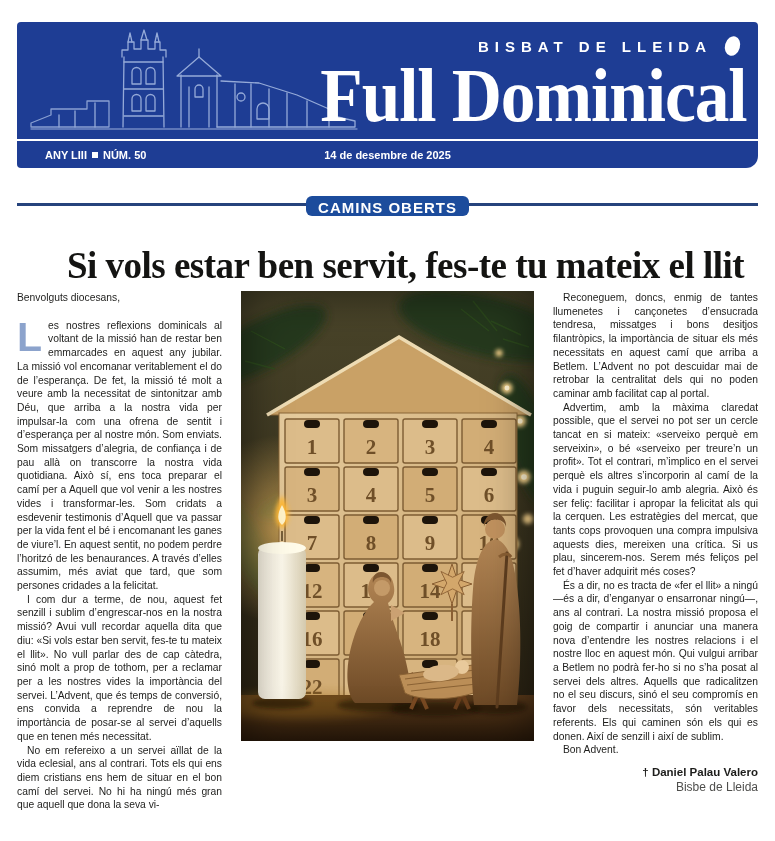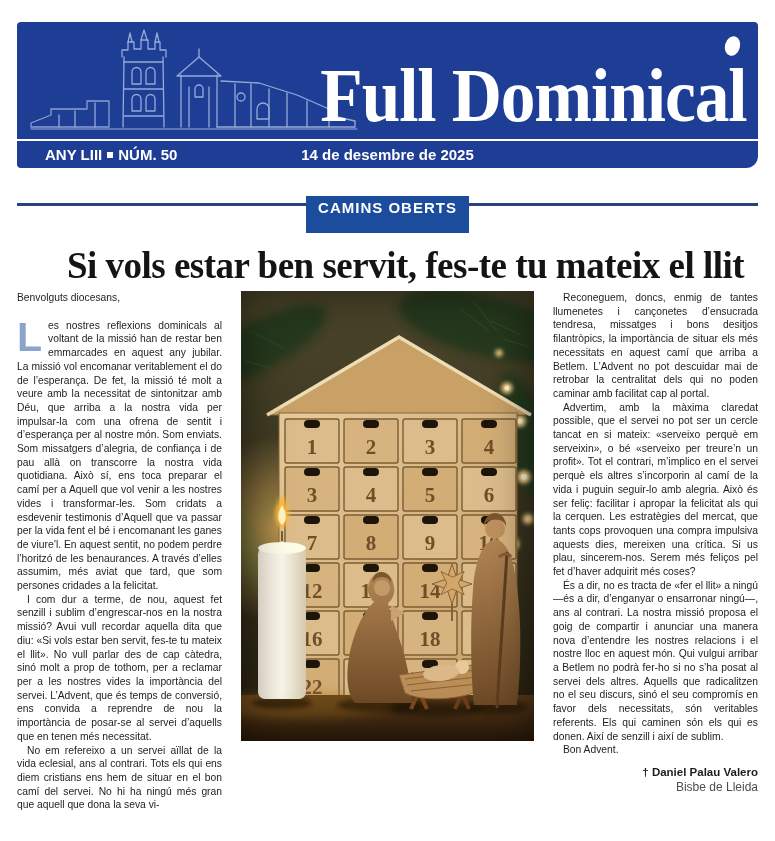--- a/index.html
+++ b/index.html
@@ -12,31 +12,31 @@
   .banner-main{position:relative;height:117px;}
   .cathedral{position:absolute;left:12px;bottom:4px;}
   .brand-small{position:absolute;top:16px;right:46px;color:#fff;font-weight:bold;
                font-size:15px;letter-spacing:6px;white-space:nowrap;}
   .brand-dot{position:absolute;top:14px;right:18px;width:15px;height:20px;background:#fff;
              border-radius:50%;transform:rotate(16deg);}
   .logo-title{position:absolute;right:12px;bottom:0px;color:#fff;white-space:nowrap;
               font-family:"Liberation Serif",serif;font-weight:bold;font-size:62px;
               letter-spacing:-1px;transform:scale(1.12,1.22);transform-origin:bottom right;}
   .infobar{position:absolute;left:0;right:0;bottom:0;height:27px;border-top:2px solid #fff;
-           display:flex;align-items:center;color:#fff;font-weight:bold;font-size:15px;}
+           display:flex;align-items:center;color:#fff;font-weight:bold;font-size:11px;}
   .info-left{position:absolute;left:28px;display:flex;align-items:center;gap:5px;}
   .sq{width:6px;height:6px;background:#fff;display:inline-block;}
   .info-center{position:absolute;left:0;right:0;text-align:center;}
   .info-right{position:absolute;right:14px;}
 
   
   .rule{position:absolute;left:17px;width:741px;top:203px;height:3px;background:#26437c;}
   .section-label{position:absolute;top:196px;left:0;right:0;text-align:center;}
   .section-label span{display:inline-block;background:#1c4c9c;color:#fff;font-weight:bold;
-           font-size:15px;letter-spacing:1px;padding:3px 12px 17px;}
+           font-size:15px;letter-spacing:1px;padding:3px 12px 0;border-radius:6px;}
   .headline{position:absolute;top:219px;left:0;right:0;text-align:center;color:#141412;
             font-family:"Liberation Serif",serif;font-size:37px;letter-spacing:-0.5px;padding-left:36px;}
 
   
   .article{position:absolute;left:17px;top:291px;width:741px;display:flex;gap:19px;}
   .col{font-size:10.3px;line-height:13.7px;text-align:justify;color:#1d1d1b;}
   .col1,.col3{width:205px;flex:none;}
   .col2{width:293px;flex:none;}
   .col p{margin:0;}
   .salut{margin-bottom:14px !important;text-align:left;}
@@ -77,20 +77,21 @@
         <path d="M152 100 L152 48 M188 100 L188 48 M148 49 L170 30 L192 49 Z"></path>
         <path d="M170 30 L170 22 M160 100 L160 60 M180 100 L180 60 M166 70 v-8 a4 4 0 0 1 8 0 v8 z"></path>
 
         <path d="M192 54 L230 56 L268 68 L300 82 L300 100 L188 100"></path>
         <path d="M206 100 L206 57 M222 100 L222 57 M240 100 L240 62 M258 100 L258 66 M278 100 L278 74"></path>
         <path d="M228 92 v-10 a6 6 0 0 1 12 0 v10 z"></path>
         <circle cx="212" cy="70" r="4"></circle>
         <path d="M300 88 L326 94 L326 100 L300 100"></path>
         <path d="M2 102 L328 102" opacity=".7"></path>
       </svg>
+      <div class="brand-small">BISBAT DE LLEIDA</div>
       <div class="brand-dot"></div>
       <div class="logo-title">Full Dominical</div>
     </div>
     <div class="infobar">
       <div class="info-left">
         <span>ANY LIII</span>
         <span class="sq"></span>
         <span>NÚM. 50</span>
       </div>
       <div class="info-center">14 de desembre de 2025</div>

